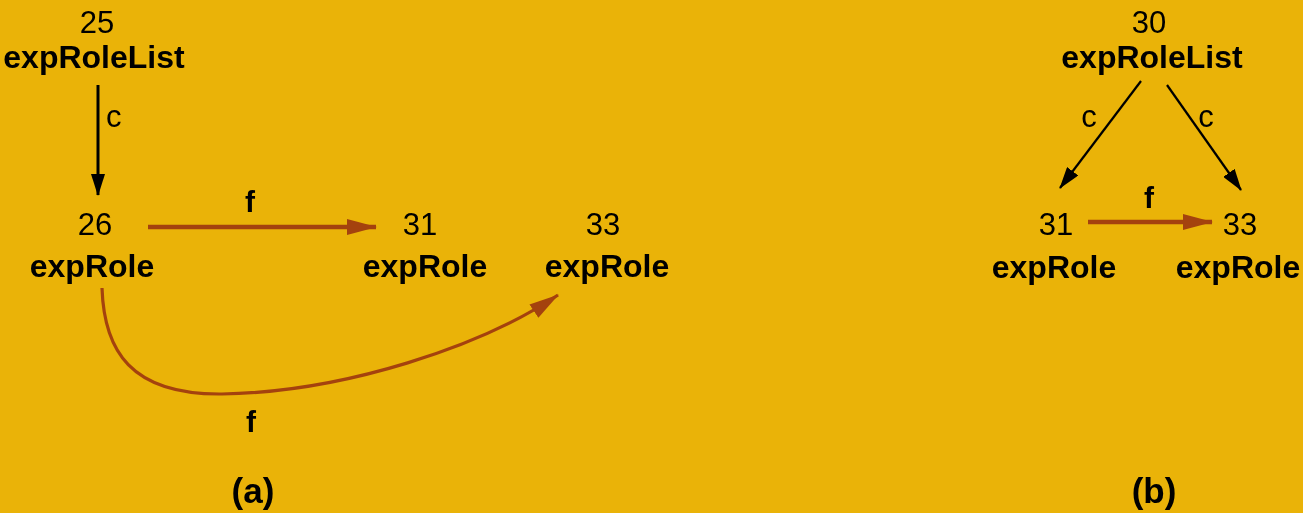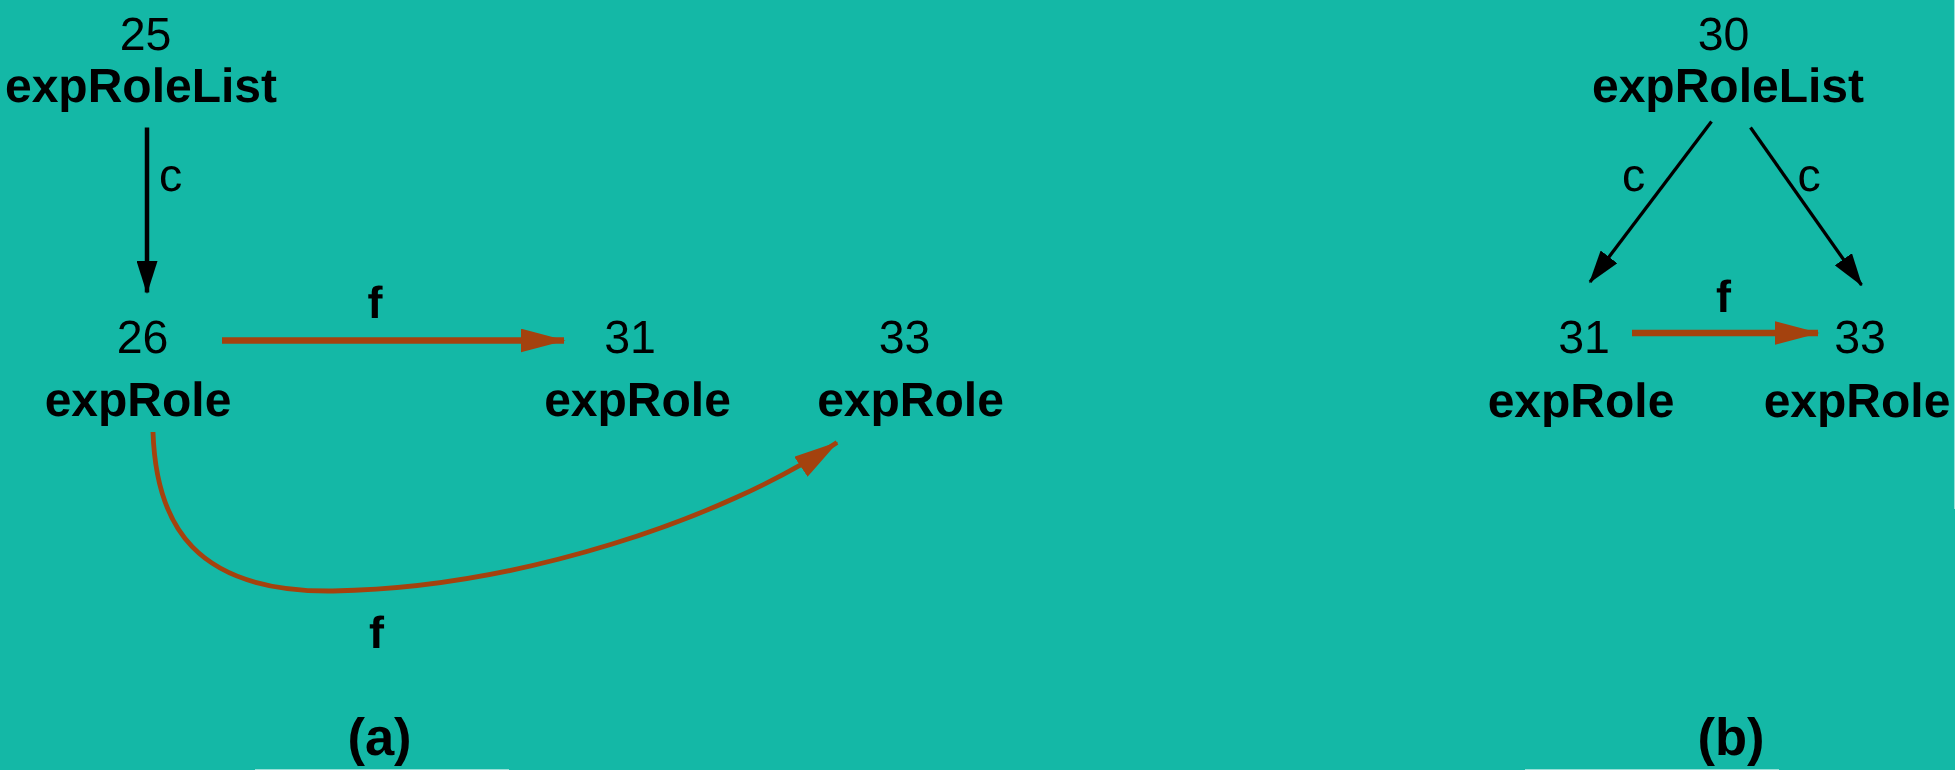--- a/index.html
+++ b/index.html
@@ -4,21 +4,21 @@
 <style>
   html, body {
     margin: 0;
     padding: 0;
     background: #ffffff;
   }
   .canvas {
     position: relative;
     width: 1303px;
     height: 513px;
-    background: #14b8a6;
+    background: #eab308;
     overflow: hidden;
   }
   svg { display: block; }
   .t {
     font-family: "Liberation Sans", sans-serif;
     fill: #000000;
   }
   .num  { font-size: 31px; }
   .edge-label { font-size: 31px; }
   .node { font-size: 32px; font-weight: bold; }

